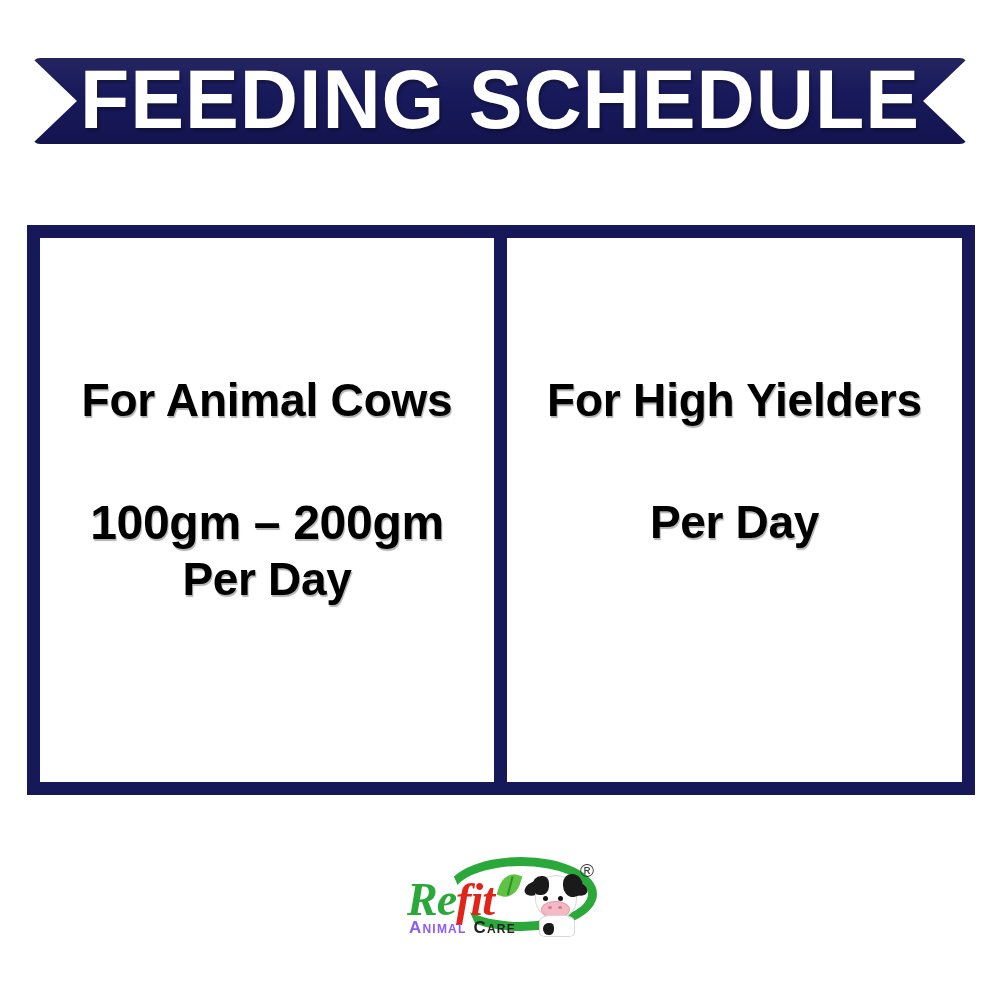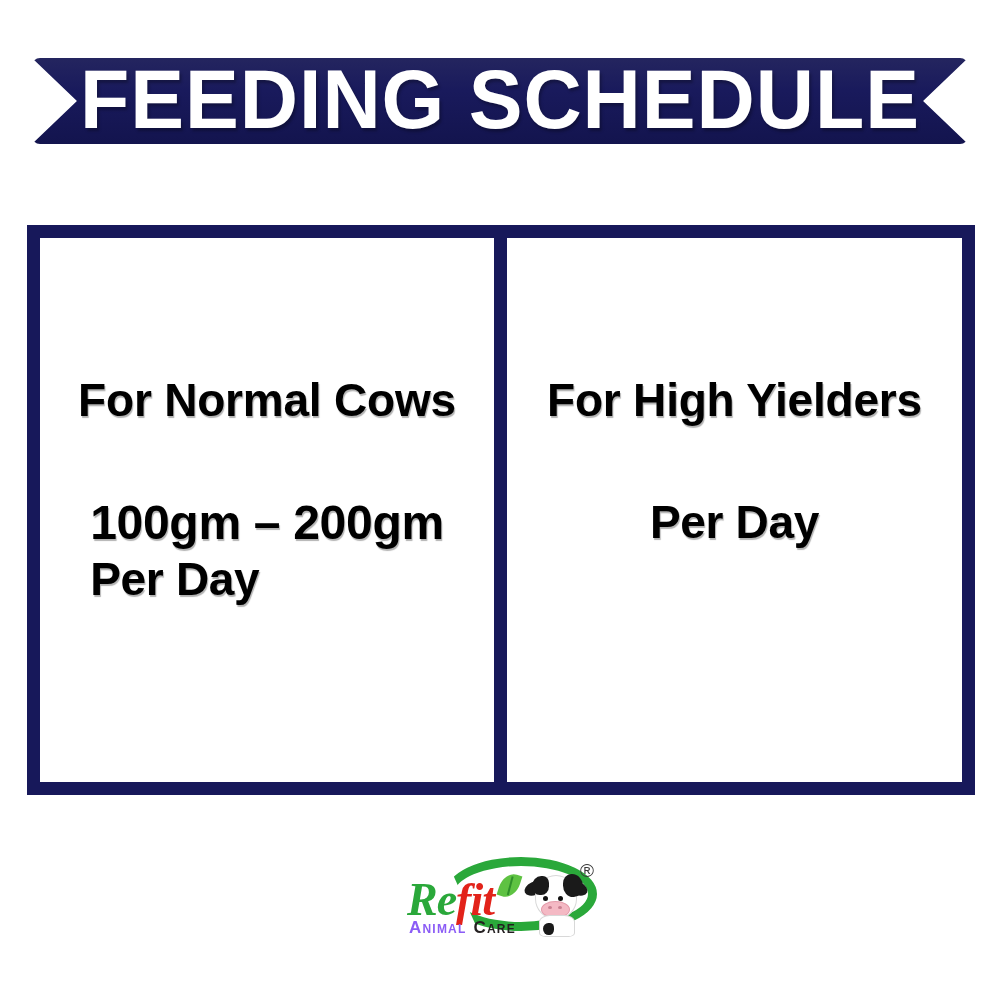--- a/index.html
+++ b/index.html
@@ -111,20 +111,21 @@
     text-shadow: 1px 2px 1px rgba(0,0,0,0.30);
   }
   .panel-dose {
     margin-top: 72px;
     color: #000000;
     font-family: "Liberation Sans Narrow", "Liberation Sans", sans-serif;
     font-weight: bold;
     font-size: 48px;
     line-height: 1.18;
     white-space: nowrap;
+    text-align: center;
     letter-spacing: -0.3px;
     text-shadow: 1px 2px 1px rgba(0,0,0,0.30);
   }
   .panel-dose .dose-line2 {
     display: block;
     font-size: 46px;
   }
 
   
   .logo {
@@ -293,21 +294,21 @@
 <div id="poster">
 
   <div class="banner-wrap">
     <div class="banner-shape"></div>
     <div class="banner-title">FEEDING SCHEDULE</div>
   </div>
 
   <div class="frame">
 
     <div class="panel left">
-      <div class="panel-heading">For Normal Cows</div>
+      <div class="panel-heading">For Animal Cows</div>
       <div class="panel-dose">
         <span>100gm – 200gm</span>
         <span class="dose-line2">Per Day</span>
       </div>
     </div>
 
     <div class="panel right">
       <div class="panel-heading">For High Yielders</div>
       <div class="panel-dose">
         <span class="dose-line2">Per Day</span>

